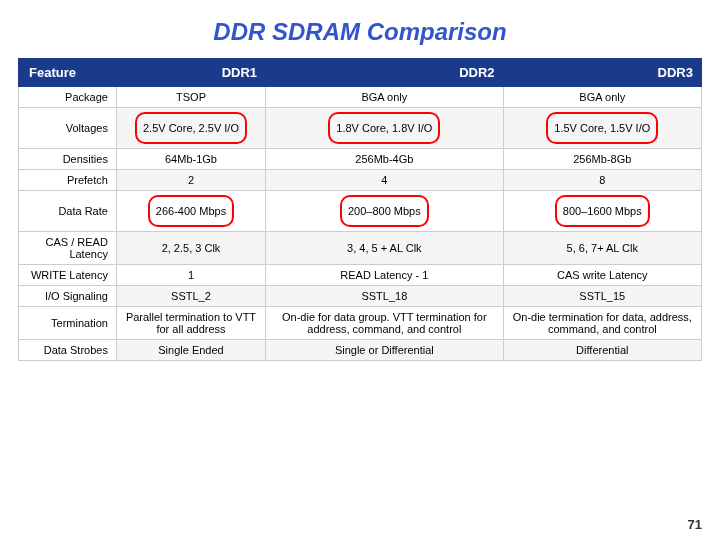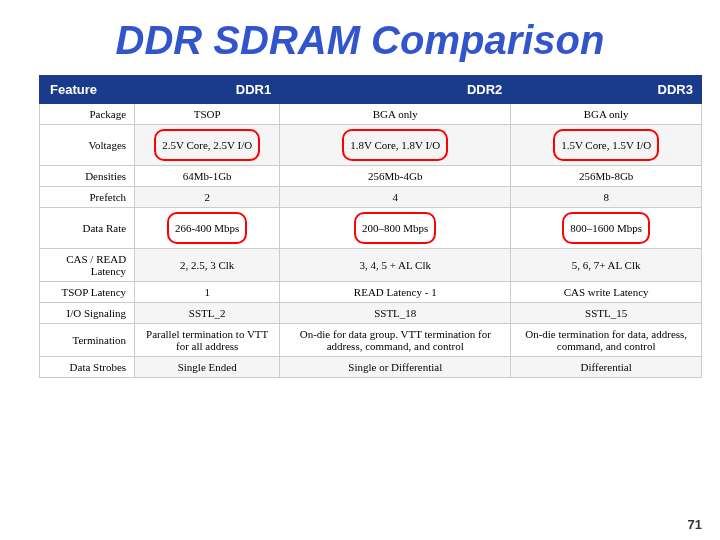--- a/index.html
+++ b/index.html
@@ -7,29 +7,28 @@
       width: 720px;
       height: 540px;
       background: #ffffff;
       font-family: Arial, sans-serif;
       overflow: hidden;
       position: relative;
     }
     .title {
       text-align: center;
       padding: 18px 0 12px 0;
-      font-size: 40px;
+      font-size: 24px;
       font-weight: bold;
       color: #3355cc;
       font-style: italic;
       border-radius: 6px;
     }
     .table-wrapper {
       padding: 0 18px;
-      margin-left: 21px;
     }
     table {
       width: 100%;
       border-collapse: collapse;
       font-size: 11px;
     }
     thead tr {
       background: #1a3a8c;
       color: white;
     }
@@ -39,21 +38,20 @@
       font-weight: bold;
       font-size: 13px;
       border: 1px solid #1a3a8c;
     }
     thead th:first-child {
       text-align: left;
       padding-left: 10px;
     }
     tbody tr {
       background: #ffffff;
-      font-family: Liberation Serif, serif;
     }
     tbody tr:nth-child(even) {
       background: #f5f5f5;
     }
     tbody td {
       border: 1px solid #cccccc;
       padding: 4px 6px;
       text-align: center;
       font-size: 11px;
       vertical-align: middle;
@@ -126,21 +124,21 @@
           <td><span class="highlight-red">200–800 Mbps</span></td>
           <td><span class="highlight-red">800–1600 Mbps</span></td>
         </tr>
         <tr>
           <td>CAS / READ Latency</td>
           <td>2, 2.5, 3 Clk</td>
           <td>3, 4, 5 + AL Clk</td>
           <td>5, 6, 7+ AL Clk</td>
         </tr>
         <tr>
-          <td>TSOP Latency</td>
+          <td>WRITE Latency</td>
           <td>1</td>
           <td>READ Latency - 1</td>
           <td>CAS write Latency</td>
         </tr>
         <tr>
           <td>I/O Signaling</td>
           <td>SSTL_2</td>
           <td>SSTL_18</td>
           <td>SSTL_15</td>
         </tr>

